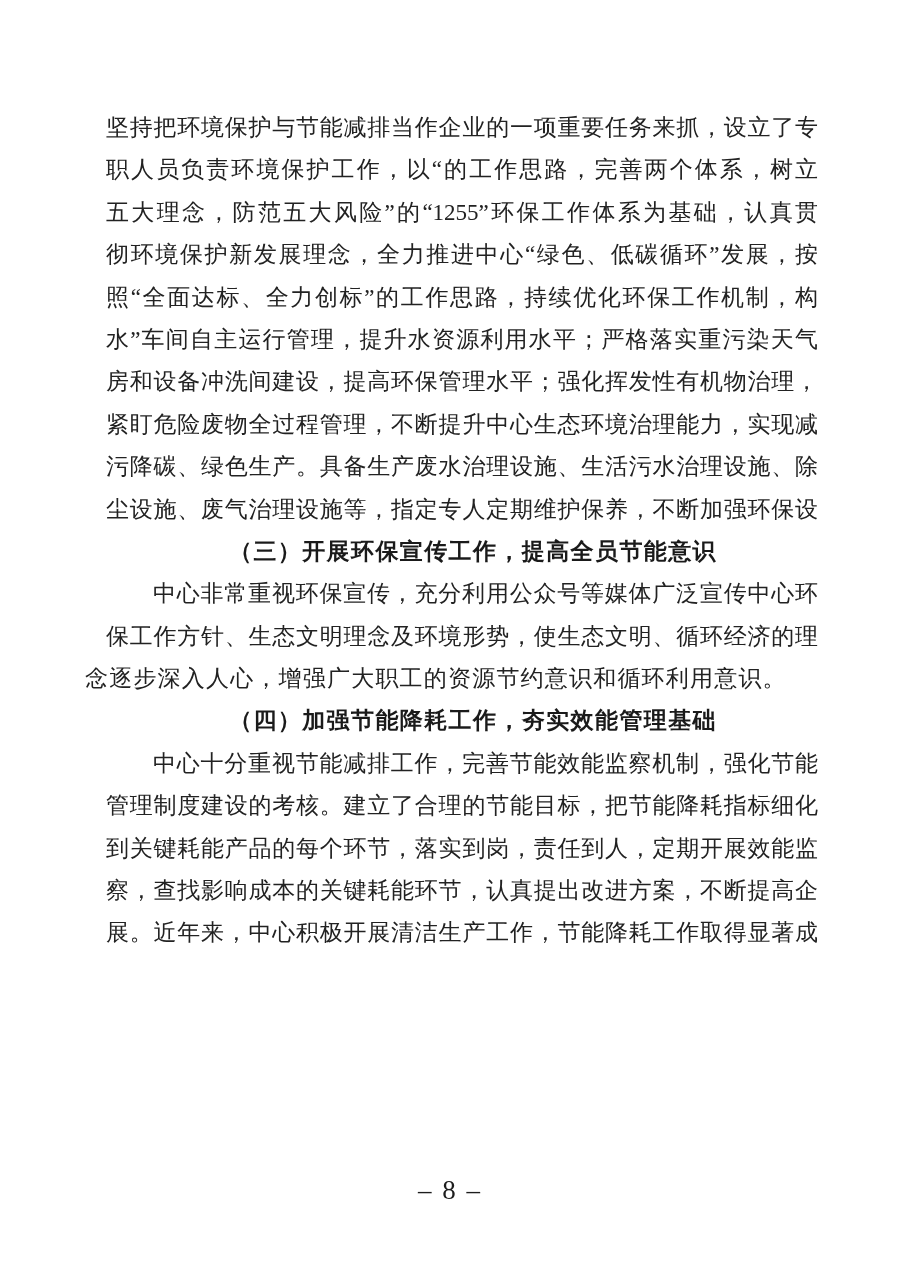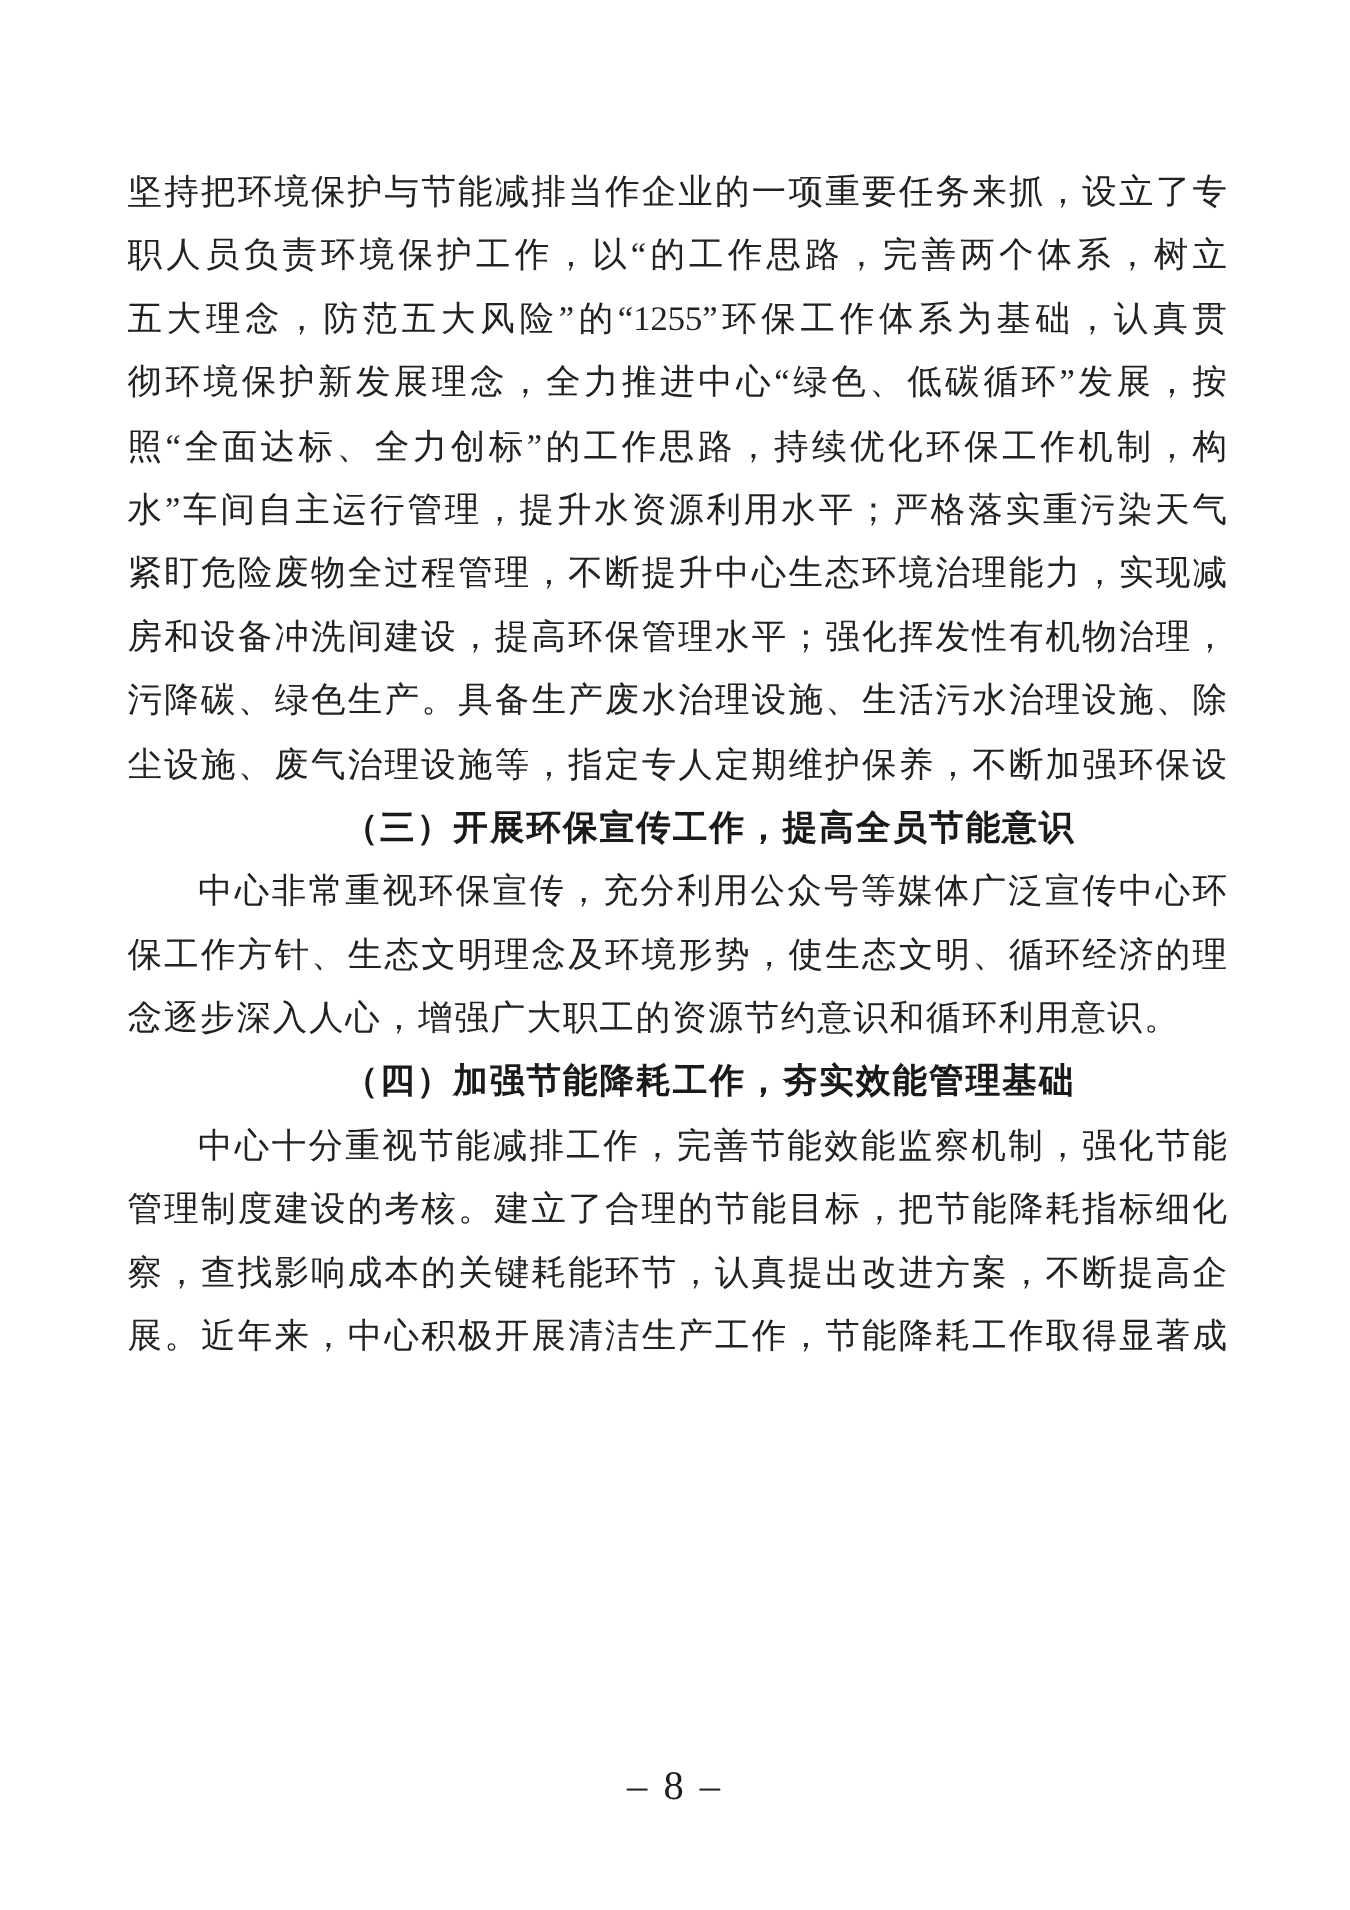--- a/index.html
+++ b/index.html
@@ -35,20 +35,21 @@
     overflow: hidden;
     letter-spacing: 1.2px;
   }
 
   
   .line.body,
   .line.body-indent {
     text-align: justify;
     text-align-last: justify;
     letter-spacing: 0;
+    margin-left: 21px;
   }
 
   
   .line.body-indent {
     padding-left: 47px;
   }
 
   
   .line.body-last {
     text-align: left;
@@ -79,28 +80,29 @@
 <body>
 
 <div class="page">
   <div class="content">
       <div class="line body">坚持把环境保护与节能减排当作企业的一项重要任务来抓，设立了专</div>
       <div class="line body">职人员负责环境保护工作，以“的工作思路，完善两个体系，树立</div>
       <div class="line body">五大理念，防范五大风险”的“1255”环保工作体系为基础，认真贯</div>
       <div class="line body">彻环境保护新发展理念，全力推进中心“绿色、低碳循环”发展，按</div>
       <div class="line body">照“全面达标、全力创标”的工作思路，持续优化环保工作机制，构</div>
       <div class="line body">水”车间自主运行管理，提升水资源利用水平；严格落实重污染天气</div>
+      <div class="line body">房和设备冲洗间建设，提高环保管理水平；强化挥发性有机物治理，</div>
       <div class="line body">紧盯危险废物全过程管理，不断提升中心生态环境治理能力，实现减</div>
-      <div class="line body">房和设备冲洗间建设，提高环保管理水平；强化挥发性有机物治理，</div>
       <div class="line body">污降碳、绿色生产。具备生产废水治理设施、生活污水治理设施、除</div>
       <div class="line body">尘设施、废气治理设施等，指定专人定期维护保养，不断加强环保设</div>
       <div class="line heading">（三）开展环保宣传工作，提高全员节能意识</div>
       <div class="line body-indent">中心非常重视环保宣传，充分利用公众号等媒体广泛宣传中心环</div>
       <div class="line body">保工作方针、生态文明理念及环境形势，使生态文明、循环经济的理</div>
       <div class="line body-last">念逐步深入人心，增强广大职工的资源节约意识和循环利用意识。</div>
       <div class="line heading">（四）加强节能降耗工作，夯实效能管理基础</div>
       <div class="line body-indent">中心十分重视节能减排工作，完善节能效能监察机制，强化节能</div>
       <div class="line body">管理制度建设的考核。建立了合理的节能目标，把节能降耗指标细化</div>
+      <div class="line body">到关键耗能产品的每个环节，落实到岗，责任到人，定期开展效能监</div>
       <div class="line body">察，查找影响成本的关键耗能环节，认真提出改进方案，不断提高企</div>
       <div class="line body">展。近年来，中心积极开展清洁生产工作，节能降耗工作取得显著成</div>
     </div>
   <div class="footer">– 8 –</div>
 </div>
 
 </body></html>

